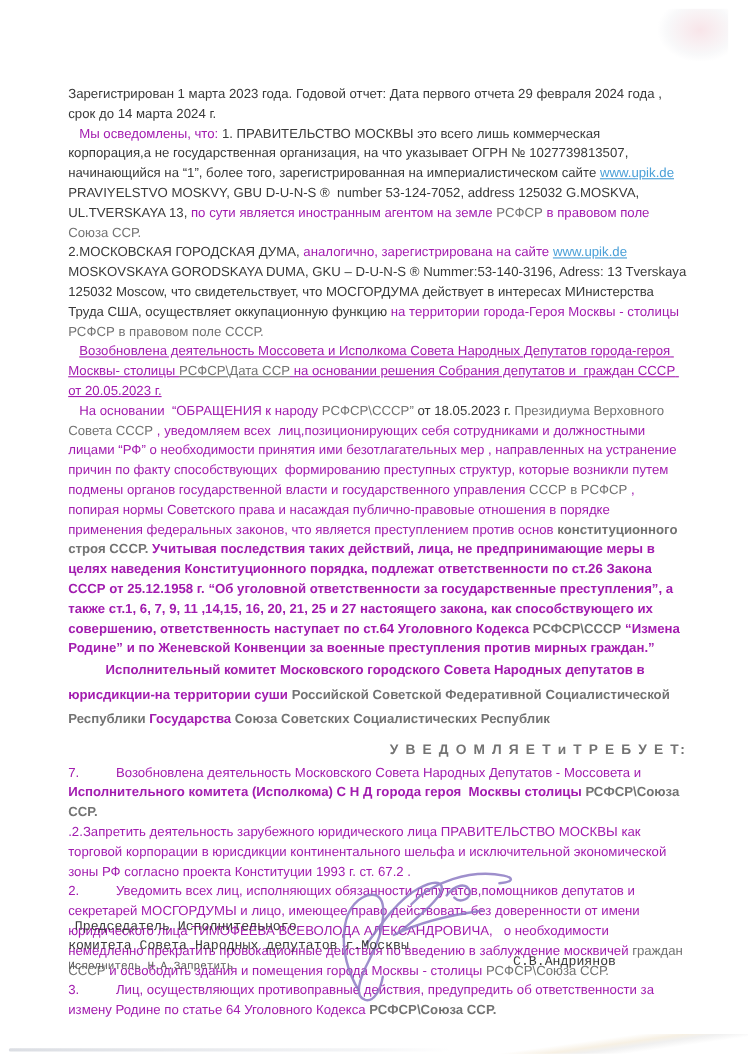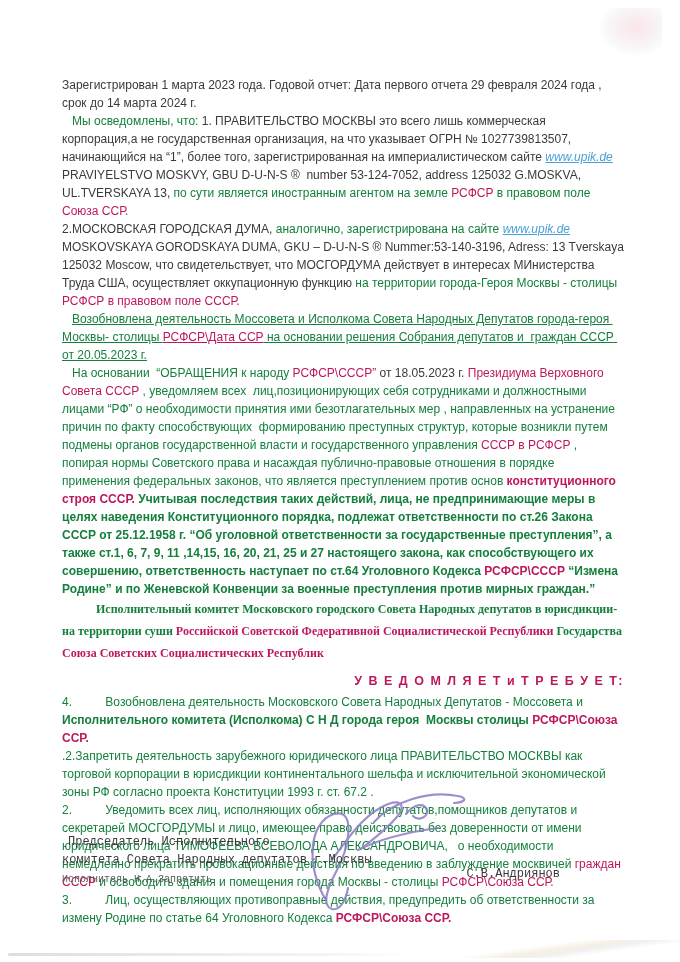--- a/index.html
+++ b/index.html
@@ -3,27 +3,27 @@
 <meta charset="utf-8">
 <style>
   html,body { margin:0; padding:0; background:#e9e9e9; }
   .page {
     position:relative; width:680px; height:962px; background:#ffffff;
     font-family:"Liberation Sans", sans-serif; overflow:hidden; margin:0 auto;
   }
   .content { position:absolute; left:62px; top:76px; width:562px; }
   .para { margin:0; font-size:12px; line-height:18px; color:#3a3a3a; white-space:pre-wrap; }
   .c-black { color:#3a3a3a; }
-  .c-blue  { color:#15803d; }
-  .c-red   { color:#be185d; }
+  .c-blue  { color:#a21caf; }
+  .c-red   { color:#737373; }
   .b { font-weight:bold; }
   .u { text-decoration:underline; }
-  .link { color:#4ba0d8; text-decoration:underline;font-style:italic; }
+  .link { color:#4ba0d8; text-decoration:underline; }
   .para.indent  { text-indent:10px; }
-  .para.indent2 { text-indent:34px;font-family:Liberation Serif, serif; }
+  .para.indent2 { text-indent:34px; }
   .para.wide { line-height:22px; }
   .para.heading { text-align:right; font-weight:bold; letter-spacing:1.5px;
                   color:#e8402c; margin:8px 0 3px 0; font-size:12.5px; }
   
   .sig-block { position:absolute; left:62px; top:833px; width:560px;
                font-size:12px; line-height:18px; color:#3a3a3a;font-family:Liberation Mono, monospace; }
   .sig-line1 { text-indent:6px; }
   .sig-exec  { font-size:10px; color:#5a5a5a; margin-top:2px; }
   .sig-name  { position:absolute; top:19px; right:62px;margin-top:13px; }
   .signature-svg { position:absolute; left:288px; top:788px; }
@@ -43,21 +43,21 @@
   <div class="smudge-top-right"></div>
 
   <div class="content" id="doc-body">
       <p class="para"><span class="c-black">Зарегистрирован 1 марта 2023 года. Годовой отчет: Дата первого отчета 29 февраля 2024 года , срок до 14 марта 2024 г.</span></p>
       <p class="para indent"><span class="c-blue">Мы осведомлены, что: </span><span class="c-black">1. ПРАВИТЕЛЬСТВО МОСКВЫ это всего лишь коммерческая корпорация,а не государственная организация, на что указывает ОГРН № 1027739813507, начинающийся на “1”, более того, зарегистрированная на империалистическом сайте </span><span class="c-blue link">www.upik.de</span><span class="c-black"> PRAVIYELSTVO MOSKVY, GBU D-U-N-S ®  number 53-124-7052, address 125032 G.MOSKVA, UL.TVERSKAYA 13, </span><span class="c-blue">по сути является иностранным агентом на земле </span><span class="c-red">РСФСР </span><span class="c-blue">в правовом поле </span><span class="c-red">Союза ССР.</span></p>
       <p class="para"><span class="c-black">2.МОСКОВСКАЯ ГОРОДСКАЯ ДУМА, </span><span class="c-blue">аналогично, зарегистрирована на сайте </span><span class="c-blue link">www.upik.de</span><span class="c-black"> MOSKOVSKAYA GORODSKAYA DUMA, GKU – D-U-N-S ® Nummer:53-140-3196, Adress: 13 Tverskaya 125032 Moscow, что свидетельствует, что МОСГОРДУМА действует в интересах МИнистерства Труда США, осуществляет оккупационную функцию </span><span class="c-blue">на территории города-Героя Москвы - столицы </span><span class="c-red">РСФСР в правовом поле СССР.</span></p>
       <p class="para indent"><span class="c-blue u">Возобновлена деятельность Моссовета и Исполкома Совета Народных Депутатов города-героя Москвы- столицы </span><span class="c-red u">РСФСР\Дата ССР</span><span class="c-blue u"> на основании решения Собрания депутатов и  граждан СССР от 20.05.2023 г.</span></p>
       <p class="para indent"><span class="c-blue">На основании  “ОБРАЩЕНИЯ к народу </span><span class="c-red">РСФСР\СССР”</span><span class="c-black"> от 18.05.2023 г. </span><span class="c-red">Президиума Верховного Совета СССР</span><span class="c-blue"> , уведомляем всех  лиц,позиционирующих себя сотрудниками и должностными лицами “РФ” о необходимости принятия ими безотлагательных мер , направленных на устранение причин по факту способствующих  формированию преступных структур, которые возникли путем подмены органов государственной власти и государственного управления </span><span class="c-red">СССР в РСФСР</span><span class="c-blue"> , попирая нормы Советского права и насаждая публично-правовые отношения в порядке применения федеральных законов, что является преступлением против основ </span><span class="c-red b">конституционного строя СССР.</span><span class="c-blue b"> Учитывая последствия таких действий, лица, не предпринимающие меры в целях наведения Конституционного порядка, подлежат ответственности по ст.26 Закона СССР от 25.12.1958 г. “Об уголовной ответственности за государственные преступления”, а также ст.1, 6, 7, 9, 11 ,14,15, 16, 20, 21, 25 и 27 настоящего закона, как способствующего их совершению, ответственность наступает по ст.64 Уголовного Кодекса </span><span class="c-red b">РСФСР\СССР</span><span class="c-blue b"> “Измена Родине” и по Женевской Конвенции за военные преступления против мирных граждан.”</span></p>
       <p class="para indent2 wide"><span class="c-blue b">Исполнительный комитет Московского городского Совета Народных депутатов в юрисдикции-на территории суши </span><span class="c-red b">Российской Советской Федеративной Социалистической Республики </span><span class="c-blue b">Государства </span><span class="c-red b">Союза Советских Социалистических Республик</span></p>
       <p class="para heading"><span class="c-red b">У В Е Д О М Л Я Е Т и Т Р Е Б У Е Т:</span></p>
-      <p class="para"><span class="c-blue">4.          Возобновлена деятельность Московского Совета Народных Депутатов - Моссовета и </span><span class="c-blue b">Исполнительного комитета (Исполкома) С Н Д города героя  Москвы столицы </span><span class="c-red b">РСФСР\Союза ССР.</span></p>
+      <p class="para"><span class="c-blue">7.          Возобновлена деятельность Московского Совета Народных Депутатов - Моссовета и </span><span class="c-blue b">Исполнительного комитета (Исполкома) С Н Д города героя  Москвы столицы </span><span class="c-red b">РСФСР\Союза ССР.</span></p>
       <p class="para"><span class="c-blue">.2.Запретить деятельность зарубежного юридического лица ПРАВИТЕЛЬСТВО МОСКВЫ как торговой корпорации в юрисдикции континентального шельфа и исключительной экономической зоны РФ согласно проекта Конституции 1993 г. ст. 67.2 .</span></p>
       <p class="para"><span class="c-blue">2.          Уведомить всех лиц, исполняющих обязанности депутатов,помощников депутатов и секретарей МОСГОРДУМЫ и лицо, имеющее право действовать без доверенности от имени юридического лица ТИМОФЕЕВА ВСЕВОЛОДА АЛЕКСАНДРОВИЧА,   о необходимости немедленно прекратить провокационные действия по введению в заблуждение москвичей </span><span class="c-red">граждан СССР</span><span class="c-blue"> и освободить здания и помещения города Москвы - столицы </span><span class="c-red">РСФСР\Союза ССР.</span></p>
       <p class="para"><span class="c-blue">3.          Лиц, осуществляющих противоправные действия, предупредить об ответственности за измену Родине по статье 64 Уголовного Кодекса </span><span class="c-red b">РСФСР\Союза ССР.</span></p>
     </div>
 
   <svg class="signature-svg" width="190" height="125" viewBox="0 0 190 125">
     <g fill="none" stroke="#8d7cc4" stroke-width="2.2" stroke-linecap="round" opacity="0.85">
       <path d="M38,112 C18,80 20,34 46,26 C68,20 62,58 48,84 C38,103 34,118 44,121 C52,123 58,112 60,100"></path>
       <path d="M44,72 C60,50 74,30 92,20 C112,9 120,16 108,30 C98,42 84,52 74,60"></path>
       <path d="M86,34 C104,14 140,2 170,8 C180,10 178,14 166,15"></path>

